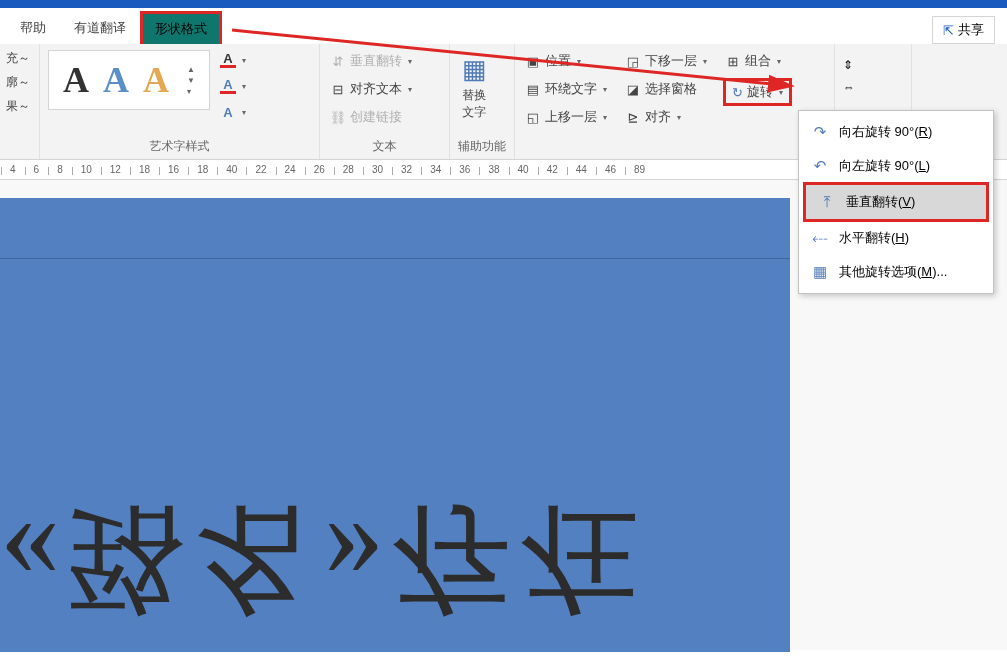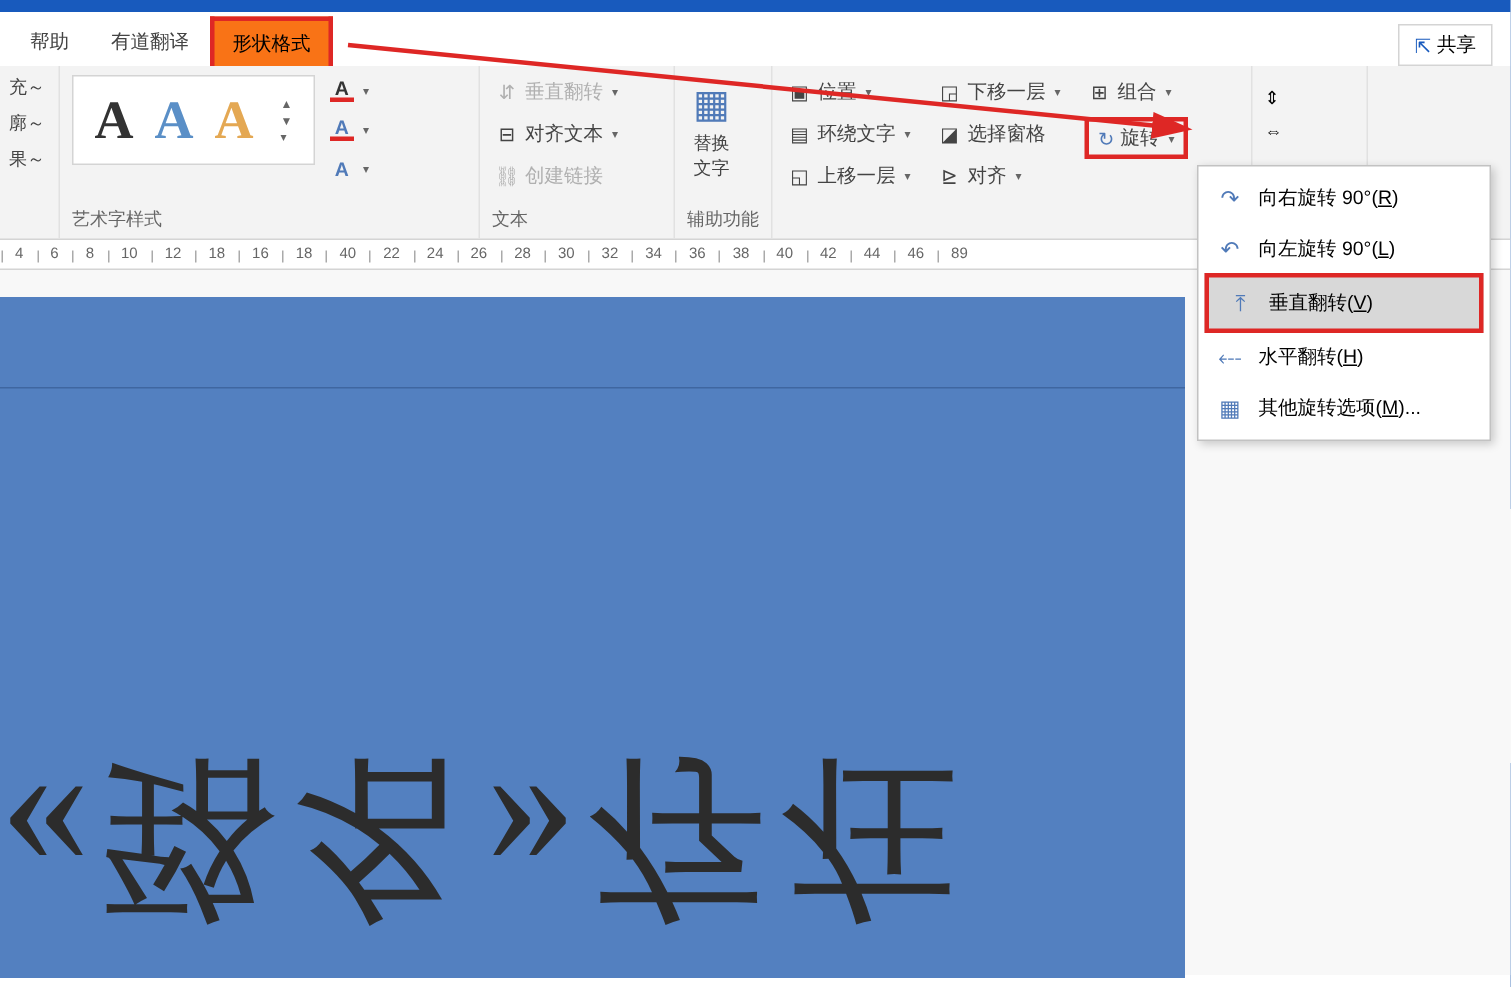--- a/index.html
+++ b/index.html
@@ -5,26 +5,26 @@
     * { margin: 0; padding: 0; box-sizing: border-box; font-family: "Microsoft YaHei", "Segoe UI", sans-serif; }
     body { background: #fff; width: 1007px; height: 658px; overflow: hidden; position: relative; }
     
     .titlebar { height: 8px; background: #185abd; }
     
     .share-btn { position: absolute; right: 12px; top: 16px; background: #fff; border: 1px solid #d4d4d4; padding: 4px 10px; font-size: 13px; display: flex; align-items: center; gap: 4px; }
     .share-icon { color: #185abd; font-size: 13px; }
     
     .tabs { display: flex; height: 36px; align-items: flex-end; padding: 0 6px; background: #fff; }
     .tab { padding: 7px 14px; font-size: 13px; color: #444; cursor: pointer; }
-    .tab.active { background: #f97316; border: 3px solid #de2725; border-bottom: none; color: #000; font-weight: 500; padding: 6px 12px; }
+    .tab.active { background: #0f766e; border: 3px solid #de2725; border-bottom: none; color: #000; font-weight: 500; padding: 6px 12px; }
     
     .ribbon { display: flex; background: #f3f3f3; border-bottom: 1px solid #d4d4d4; height: 116px; }
     .group { display: flex; flex-direction: column; justify-content: space-between; border-right: 1px solid #e1e1e1; padding: 6px 8px 2px; }
     .group-content { display: flex; gap: 8px; align-items: flex-start; flex: 1; }
-    .group-label { font-size: 12px; color: #666; padding: 2px 0; position: relative; }
+    .group-label { font-size: 12px; color: #666; text-align: center; padding: 2px 0; position: relative; }
     
     .group.collapsed { width: 40px; padding: 4px 2px 2px; }
     .collapsed-btns { display: flex; flex-direction: column; gap: 3px; font-size: 12px; color: #444; }
     .collapsed-btns span { padding: 2px 4px; }
     
     .style-gallery { display: flex; gap: 14px; background: #fff; border: 1px solid #d4d4d4; padding: 8px 14px; align-items: center; }
     .style-a { font-size: 36px; font-family: "Times New Roman", serif; font-weight: 600; }
     .a1 { color: #333; }
     .a2 { color: #5a8fc7; }
     .a3 { color: #e4a853; }

